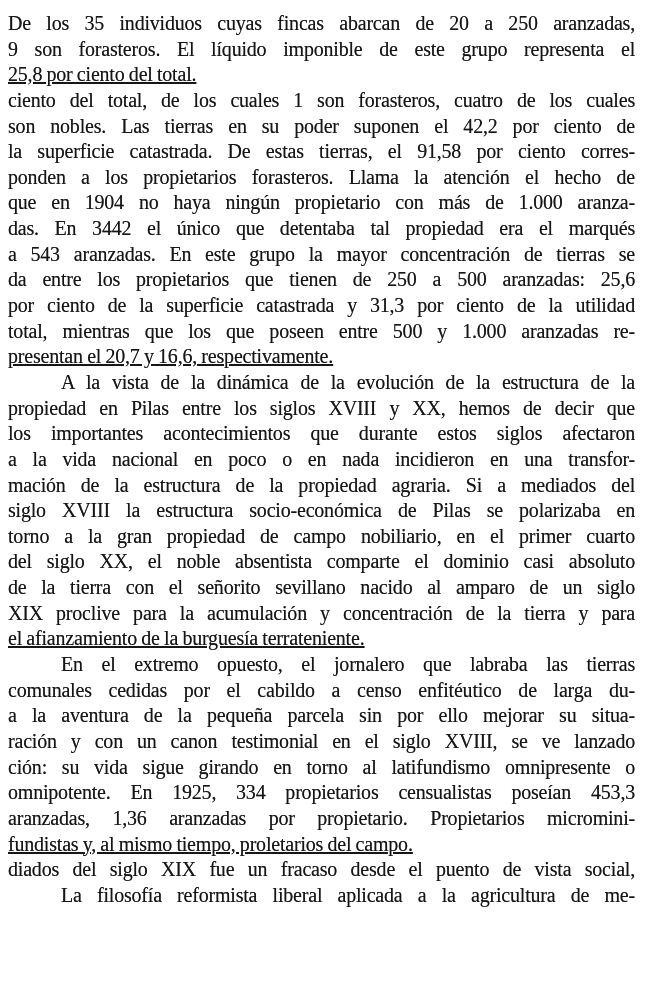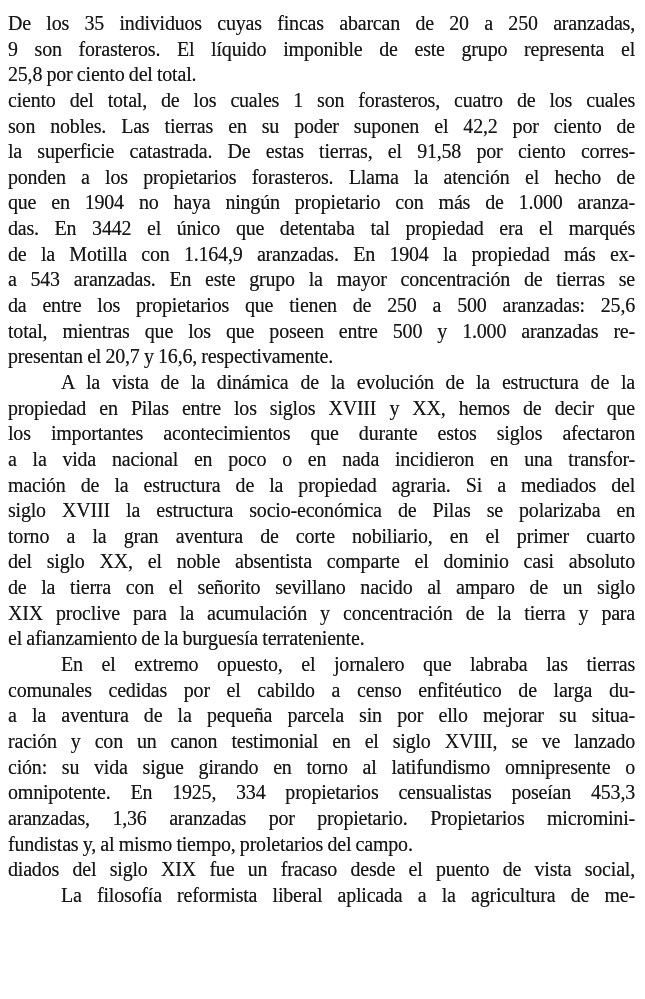--- a/index.html
+++ b/index.html
@@ -30,51 +30,52 @@
     letter-spacing: -0.2px;
     word-spacing: -0.5px;
     text-align: justify;
     text-align-last: justify;
     white-space: normal;
     text-shadow: 0 0 0.6px rgba(0,0,0,0.55);
   }
   .line.ragged {
     text-align: right;
     text-align-last: left;
+    text-decoration: underline;
   }
   .line.indent {
     text-indent: 53px;
   }
 </style>
 </head>
 <body>
 
 <div class="page" style="background: rgb(255, 255, 255); color: rgb(22, 22, 22);">
   <div class="text-column">
       <div class="line">De los 35 individuos cuyas fincas abarcan de 20 a 250 aranzadas,</div>
       <div class="line">9 son forasteros. El líquido imponible de este grupo representa el</div>
       <div class="line ragged">25,8 por ciento del total.</div>
       <div class="line">ciento del total, de los cuales 1 son forasteros, cuatro de los cuales</div>
       <div class="line">son nobles. Las tierras en su poder suponen el 42,2 por ciento de</div>
       <div class="line">la superficie catastrada. De estas tierras, el 91,58 por ciento corres-</div>
       <div class="line">ponden a los propietarios forasteros. Llama la atención el hecho de</div>
       <div class="line">que en 1904 no haya ningún propietario con más de 1.000 aranza-</div>
       <div class="line">das. En 3442 el único que detentaba tal propiedad era el marqués</div>
-      <div class="line">de la Motilla con 1.164,9 aranzadas. En 1904 la propiedad más ex-</div>
       <div class="line">a 543 aranzadas. En este grupo la mayor concentración de tierras se</div>
       <div class="line">da entre los propietarios que tienen de 250 a 500 aranzadas: 25,6</div>
+      <div class="line">por ciento de la superficie catastrada y 31,3 por ciento de la utilidad</div>
       <div class="line">total, mientras que los que poseen entre 500 y 1.000 aranzadas re-</div>
       <div class="line ragged">presentan el 20,7 y 16,6, respectivamente.</div>
       <div class="line indent">A la vista de la dinámica de la evolución de la estructura de la</div>
       <div class="line">propiedad en Pilas entre los siglos XVIII y XX, hemos de decir que</div>
       <div class="line">los importantes acontecimientos que durante estos siglos afectaron</div>
       <div class="line">a la vida nacional en poco o en nada incidieron en una transfor-</div>
       <div class="line">mación de la estructura de la propiedad agraria. Si a mediados del</div>
       <div class="line">siglo XVIII la estructura socio-económica de Pilas se polarizaba en</div>
-      <div class="line">torno a la gran aventura de corte nobiliario, en el primer cuarto</div>
+      <div class="line">torno a la gran propiedad de campo nobiliario, en el primer cuarto</div>
       <div class="line">del siglo XX, el noble absentista comparte el dominio casi absoluto</div>
       <div class="line">de la tierra con el señorito sevillano nacido al amparo de un siglo</div>
       <div class="line">XIX proclive para la acumulación y concentración de la tierra y para</div>
       <div class="line ragged">el afianzamiento de la burguesía terrateniente.</div>
       <div class="line indent">En el extremo opuesto, el jornalero que labraba las tierras</div>
       <div class="line">comunales cedidas por el cabildo a censo enfitéutico de larga du-</div>
       <div class="line">a la aventura de la pequeña parcela sin por ello mejorar su situa-</div>
       <div class="line">ración y con un canon testimonial en el siglo XVIII, se ve lanzado</div>
       <div class="line">ción: su vida sigue girando en torno al latifundismo omnipresente o</div>
       <div class="line">omnipotente. En 1925, 334 propietarios censualistas poseían 453,3</div>

